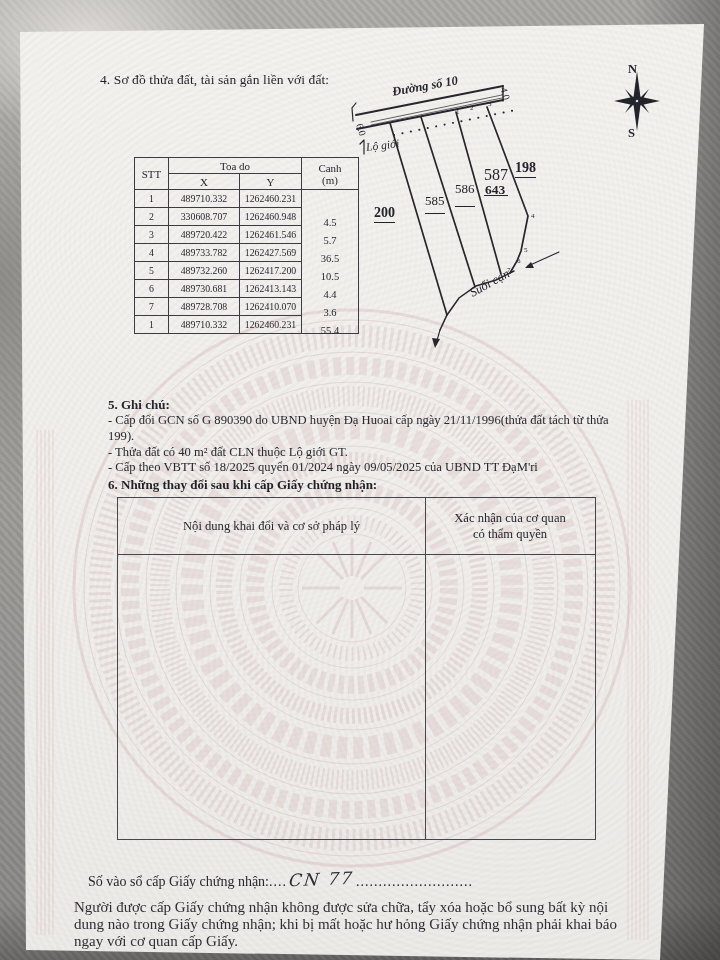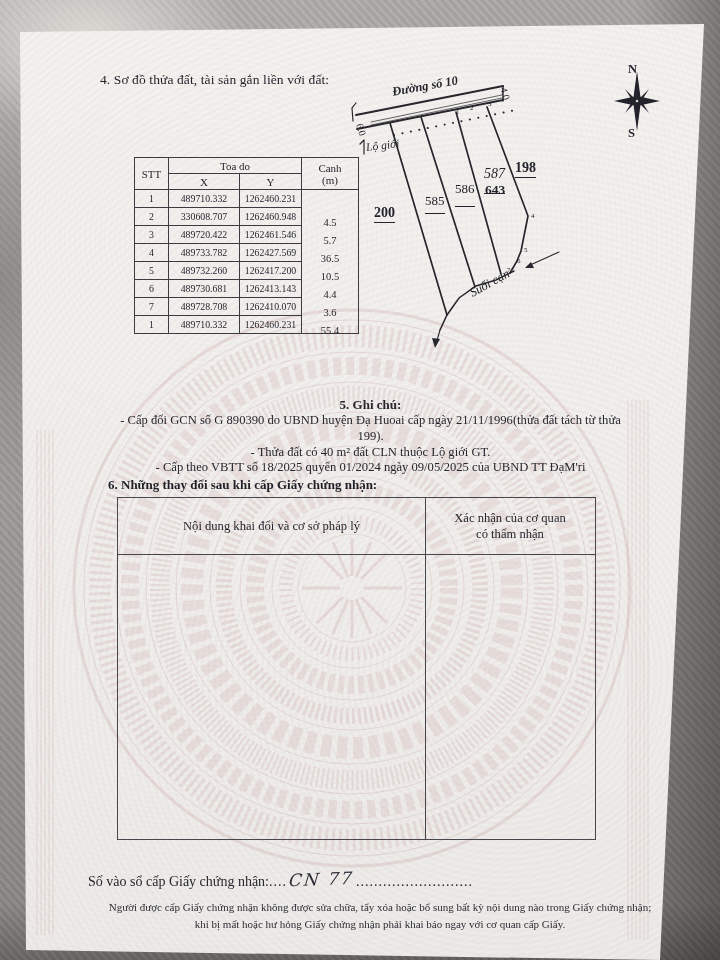--- a/index.html
+++ b/index.html
@@ -26,21 +26,21 @@
   }
   .edge-band{position:absolute;opacity:.8;}
   #edge-band-left{left:36px;top:430px;width:20px;height:505px;
     background:repeating-linear-gradient(90deg, rgba(206,158,158,.20) 0 2px, rgba(255,255,255,0) 2px 4px);}
   #edge-band-right{left:627px;top:400px;width:22px;height:540px;
     background:repeating-linear-gradient(90deg, rgba(206,158,158,.18) 0 2px, rgba(255,255,255,0) 2px 4px);}
   svg.layer{position:absolute;left:0;top:0;pointer-events:none;}
   .abs{position:absolute;}
   
   #section4-title{left:100px;top:72px;font-size:13.5px;font-weight:normal;color:#1f1f27;letter-spacing:.1px;}
-  #notes-block{left:108px;top:397px;width:525px;color:#26262e;text-align:center;}
+  #notes-block{left:108px;top:397px;width:525px;color:#26262e;}
   #notes-block .heading{font-size:13px;font-weight:bold;line-height:16px;}
   #notes-block .note-line{font-size:12.6px;line-height:15.8px;}
   #section6-title{left:108px;top:477px;font-size:13px;font-weight:bold;color:#1f1f27;}
   
   #coord-table{left:134px;top:157px;border-collapse:collapse;table-layout:fixed;color:#26262e;}
   #coord-table td,#coord-table th{border:1px solid #3b3b42;padding:0;text-align:center;vertical-align:middle;font-weight:normal;}
   #coord-table th{font-size:11px;}
   #coord-table .col-stt{width:33px;}
   #coord-table .col-x{width:70px;}
   #coord-table .col-y{width:61px;}
@@ -55,32 +55,32 @@
   #changes-header{position:absolute;left:0;top:0;right:0;height:56px;border-bottom:1.2px solid #46464c;display:flex;}
   #changes-divider{position:absolute;left:307px;top:0;bottom:0;width:0;border-left:1.2px solid #46464c;}
   .chg-col{display:flex;align-items:center;justify-content:center;font-size:12.6px;color:#26262e;text-align:center;line-height:16px;}
   .chg-col.left{width:307px;}
   .chg-col.right{flex:1;}
   
   #registry-line{left:88px;top:870px;font-size:14px;color:#26262e;white-space:nowrap;}
   #registry-line .dots{letter-spacing:1px;}
   #handwritten-value{display:inline-block;font-size:17px;font-style:italic;font-family:"DejaVu Serif",serif;
     transform:rotate(-2deg) skewX(-8deg);color:#2b2b35;margin:0 2px;position:relative;top:-1px;letter-spacing:2px;}
-  #legal-text{left:102px;top:899px;width:556px;font-size:11px;line-height:16.8px;color:#2d2d35;text-align:center;}
+  #legal-text{left:74px;top:899px;width:556px;font-size:15px;line-height:16.8px;color:#2d2d35;}
   
   .dlabel{position:absolute;color:#23232b;white-space:nowrap;}
   #lbl-road{left:392px;top:79px;font-size:12.5px;font-style:italic;font-weight:bold;transform:rotate(-10deg);}
   #lbl-w40{left:499px;top:88px;font-size:10px;transform:rotate(74deg);}
   #lbl-w60{left:355px;top:124px;font-size:10px;transform:rotate(72deg);}
   #lbl-logioi{left:366px;top:139px;font-size:11.5px;font-style:italic;transform:rotate(-7deg);}
   #lbl-suoican{left:468px;top:276px;font-size:12.5px;font-style:italic;transform:rotate(-29deg);}
   #lbl-200{left:374px;top:205px;font-size:14px;font-weight:bold;border-bottom:1.4px solid #23232b;padding-bottom:1px;}
   #lbl-585{left:425px;top:193px;font-size:13px;border-bottom:1.2px solid #23232b;padding-bottom:4px;}
   #lbl-586{left:455px;top:181px;font-size:13px;border-bottom:1.2px solid #23232b;padding-bottom:9px;}
-  #lbl-587{left:484px;top:166px;font-size:14px;border-bottom:1.3px solid #23232b;padding-bottom:11px;font-style:italic;}
+  #lbl-587{left:484px;top:166px;font-size:16px;border-bottom:1.3px solid #23232b;padding-bottom:11px;}
   #lbl-483{left:485px;top:182px;font-size:13.5px;font-weight:bold;}
   #lbl-198{left:515px;top:160px;font-size:14px;font-weight:bold;border-bottom:1.4px solid #23232b;padding-bottom:1px;}
   .vertex{position:absolute;font-size:7px;color:#23232b;}
   .vx1{left:456px;top:108px;} .vx2{left:470px;top:104px;} .vx3{left:488px;top:100px;}
   .vx4{left:531px;top:212px;} .vx5{left:524px;top:246px;} .vx6{left:517px;top:257px;} .vx7{left:507px;top:266px;}
   #compass-n{left:628px;top:62px;font-size:12.5px;font-weight:bold;}
   #compass-s{left:628px;top:126px;font-size:12.5px;font-weight:bold;}
 </style>
 </head>
 <body>
@@ -270,21 +270,21 @@
       <div class="note-line">- Cấp theo VBTT số 18/2025 quyển 01/2024 ngày 09/05/2025 của UBND TT ĐạM'ri</div>
     </div>
   <div class="abs" id="section6-title">6. Những thay đổi sau khi cấp Giấy chứng nhận:</div>
 
   <div class="abs" id="changes-table">
     <div id="changes-header">
       <div class="chg-col left">Nội dung khai đổi và cơ sở pháp lý</div>
       <div class="chg-col right">
         <div>
           <div>Xác nhận của cơ quan</div>
-          <div>có thẩm nhận</div>
+          <div>có thẩm quyền</div>
         </div>
       </div>
     </div>
     <div id="changes-divider"></div>
   </div>
 
   <div class="abs" id="registry-line"><span>Số vào sổ cấp Giấy chứng nhận:</span><span class="dots">....</span><span id="handwritten-value">CN 77</span><span class="dots">..........................</span></div>
 
   <div class="abs" id="legal-text">Người được cấp Giấy chứng nhận không được sửa chữa, tẩy xóa hoặc bổ sung bất kỳ nội dung nào trong Giấy chứng nhận; khi bị mất hoặc hư hỏng Giấy chứng nhận phải khai báo ngay với cơ quan cấp Giấy.</div>
 

